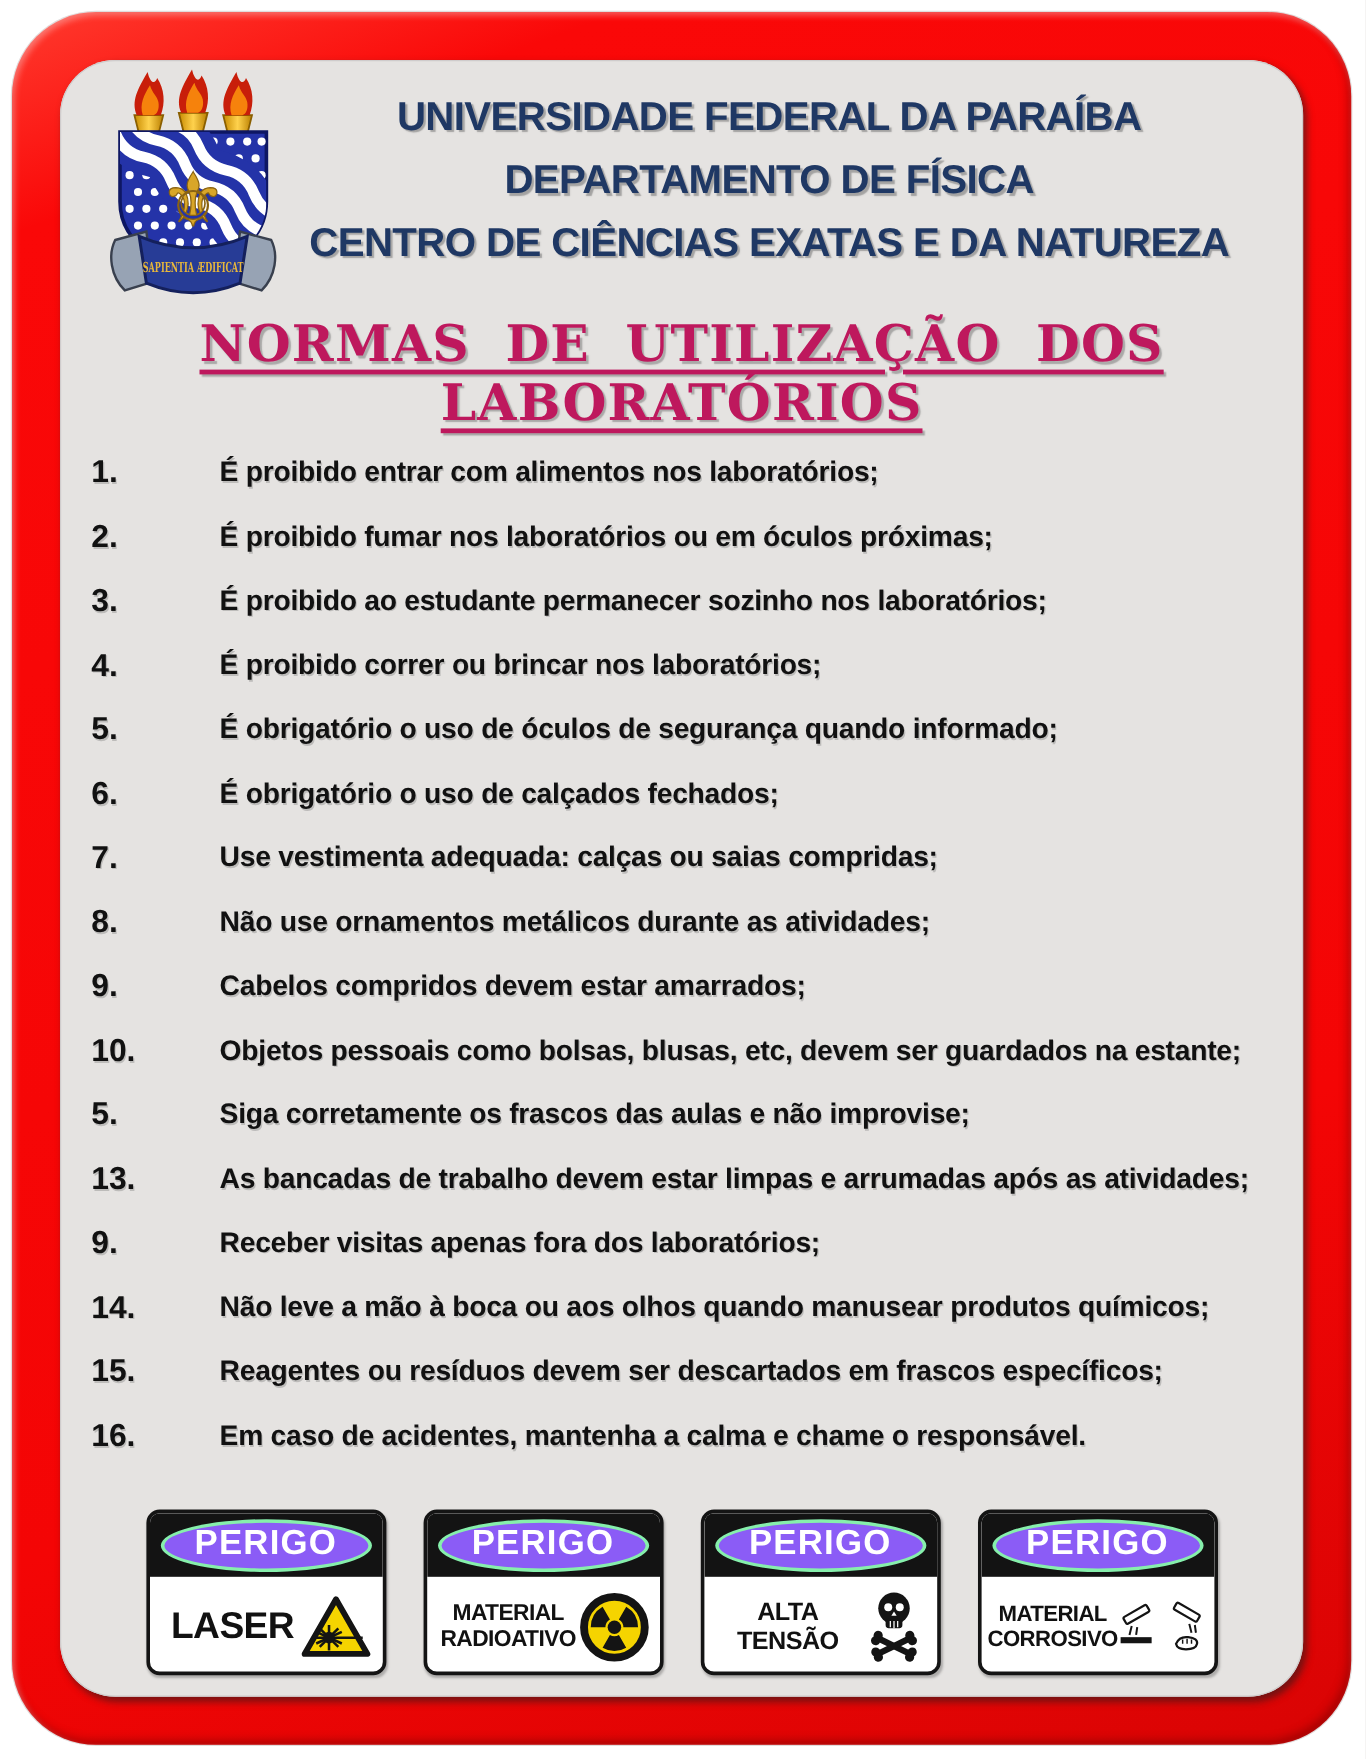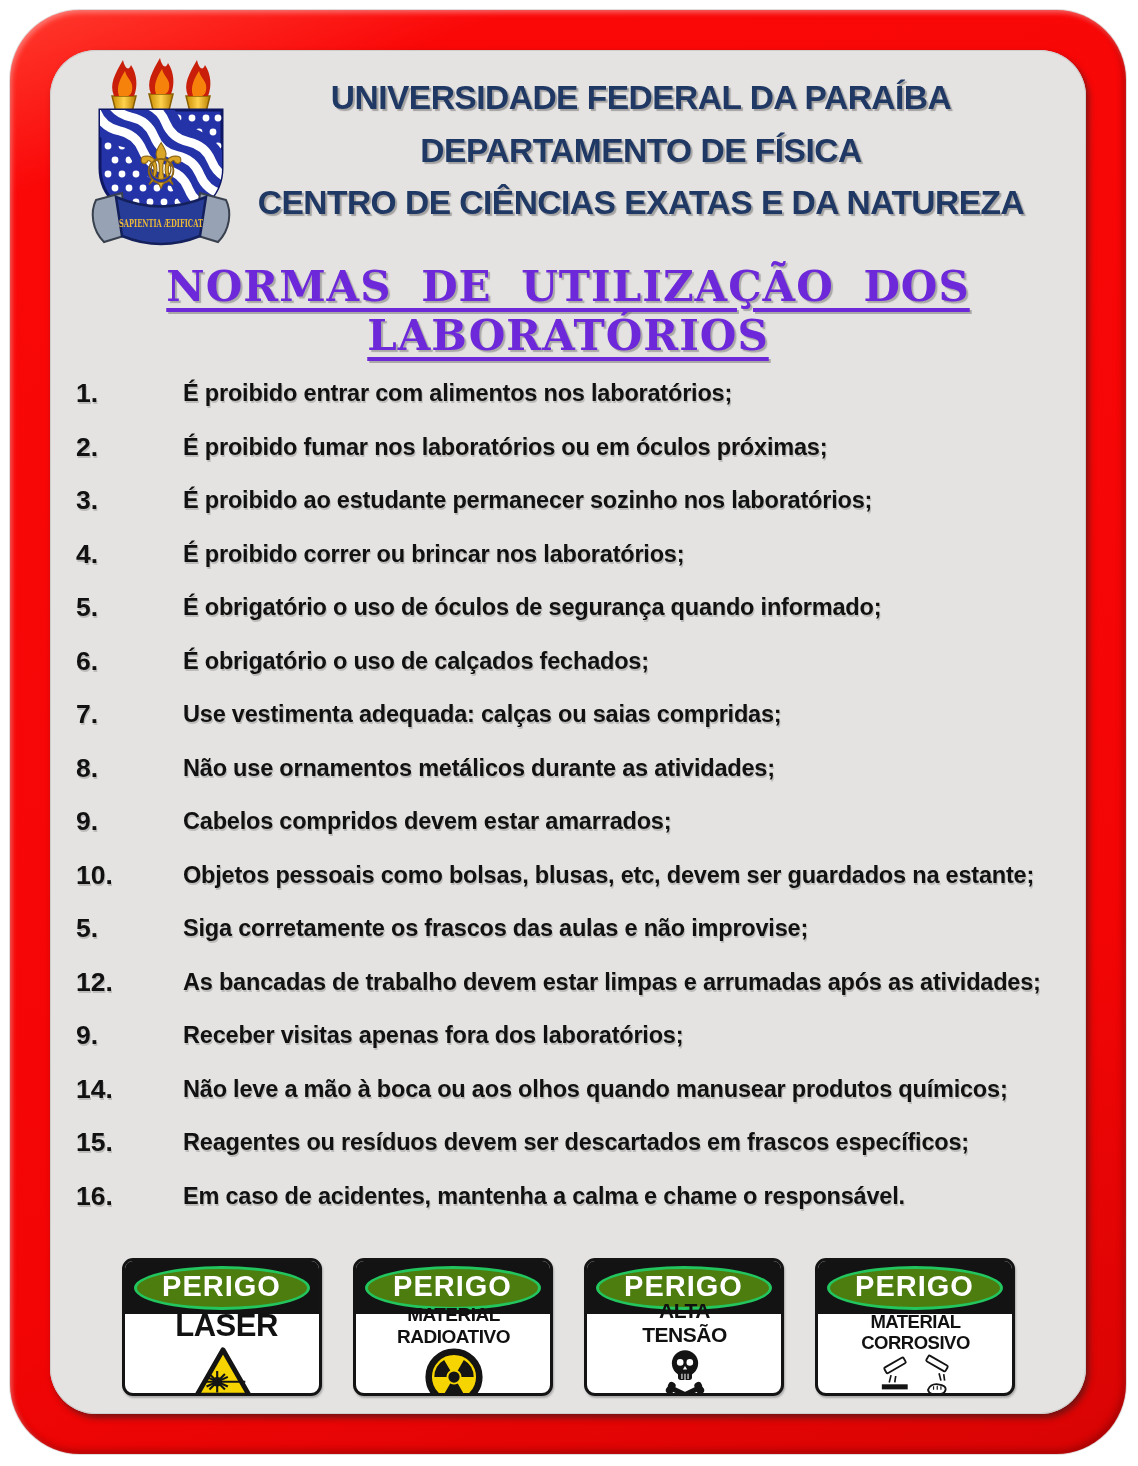--- a/index.html
+++ b/index.html
@@ -19,21 +19,21 @@
   }
   
   .logo{position:absolute;left:36px;top:2px;width:150px;height:202px;}
   .org{
     position:absolute;left:150px;right:4px;top:22px;text-align:center;
     color:#1f3864;font-weight:bold;font-size:33.5px;line-height:52.5px;letter-spacing:-.5px;
     text-shadow:2px 2px 1px rgba(110,110,110,.55);
   }
   .title{
     position:absolute;left:0;right:0;top:212px;text-align:center;
-    font-family:"DejaVu Serif", serif;font-weight:bold;color:#6d28d9;
+    font-family:"DejaVu Serif", serif;font-weight:bold;color:#be185d;
     font-size:42px;line-height:49px;letter-spacing:1px;word-spacing:14px;
     text-shadow:2px 2px 1px rgba(110,110,110,.5);
   }
   .title span{
     text-decoration:underline;text-decoration-thickness:3.5px;text-underline-offset:7px;
   }
   
   .rules{
     position:absolute;left:12px;right:6px;top:330px;margin:0;padding:0;list-style:none;
   }
@@ -54,28 +54,27 @@
     display:flex;justify-content:center;gap:31px;
   }
   .sign{
     width:200px;height:138px;background:#ffffff;border:3px solid #141414;border-radius:11px;
     box-sizing:border-box;overflow:hidden;box-shadow:1px 2px 2px rgba(0,0,0,.25);
   }
   .sign-top{
     height:53px;background:#131313;display:flex;align-items:center;justify-content:center;
   }
   .sign-ellipse{
-    width:176px;height:44px;background:#4d7c0f;border:3px solid #22c55e;border-radius:50%;
+    width:176px;height:44px;background:#8b5cf6;border:3px solid #86efac;border-radius:50%;
     box-sizing:border-box;display:flex;align-items:center;justify-content:center;
     color:#ffffff;font-weight:bold;font-size:29px;letter-spacing:1px;padding-bottom:2px;
   }
   .sign-body{
-    height:83px;display:flex;align-items:center;justify-content:center;
+    height:83px;display:flex;align-items:center;justify-content:flex-end;
     padding:0 8px 0 10px;
-    flex-direction:column;
   }
   .sign-label{
     flex:1;text-align:center;color:#111;font-weight:bold;line-height:1.12;letter-spacing:-.5px;
   }
   .sign-label span{display:block;}
   .s-laser .sign-label{font-size:31px;text-align:left;padding-left:8px;}
   .s-rad  .sign-label{font-size:19px;}
   .s-alta .sign-label{font-size:21px;}
   .s-corr .sign-label{font-size:18.5px;}
   .sign-symbol{flex:0 0 auto;display:flex;align-items:center;justify-content:center;}
@@ -269,21 +268,21 @@
           <span class="num">10.</span>
           <span class="txt">Objetos pessoais como bolsas, blusas, etc, devem ser guardados na estante;</span>
         </li>
 
         <li>
           <span class="num">5.</span>
           <span class="txt">Siga corretamente os frascos das aulas e não improvise;</span>
         </li>
 
         <li>
-          <span class="num">12.</span>
+          <span class="num">13.</span>
           <span class="txt">As bancadas de trabalho devem estar limpas e arrumadas após as atividades;</span>
         </li>
 
         <li>
           <span class="num">9.</span>
           <span class="txt">Receber visitas apenas fora dos laboratórios;</span>
         </li>
 
         <li>
           <span class="num">14.</span>

